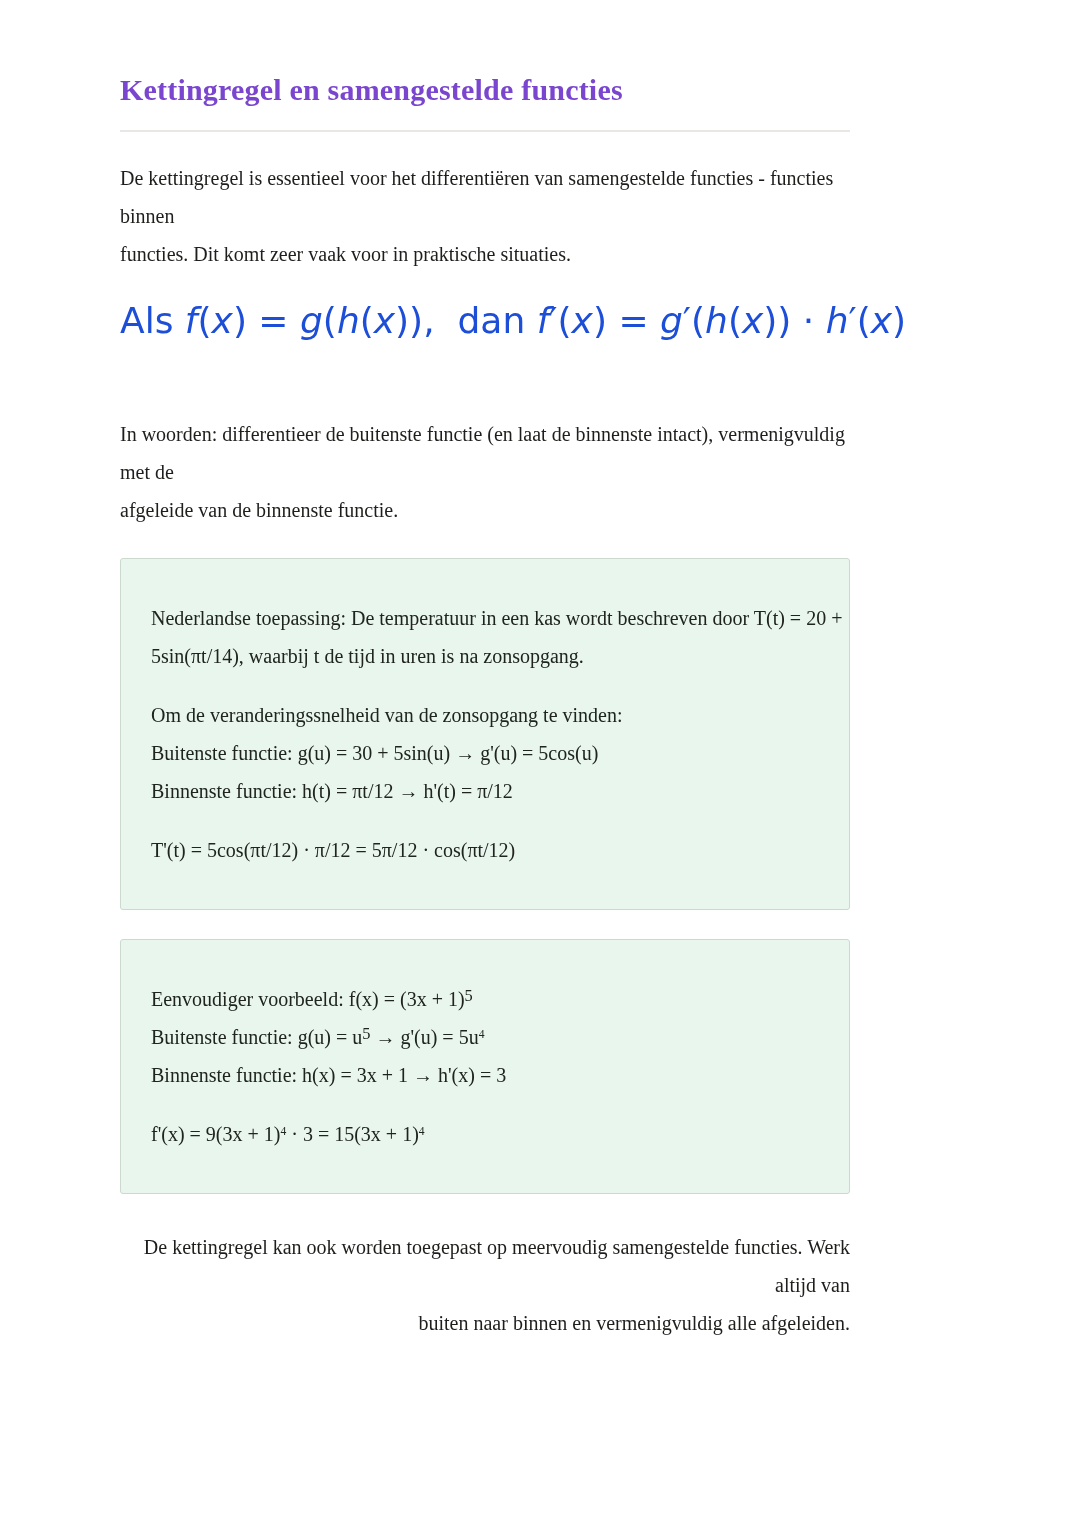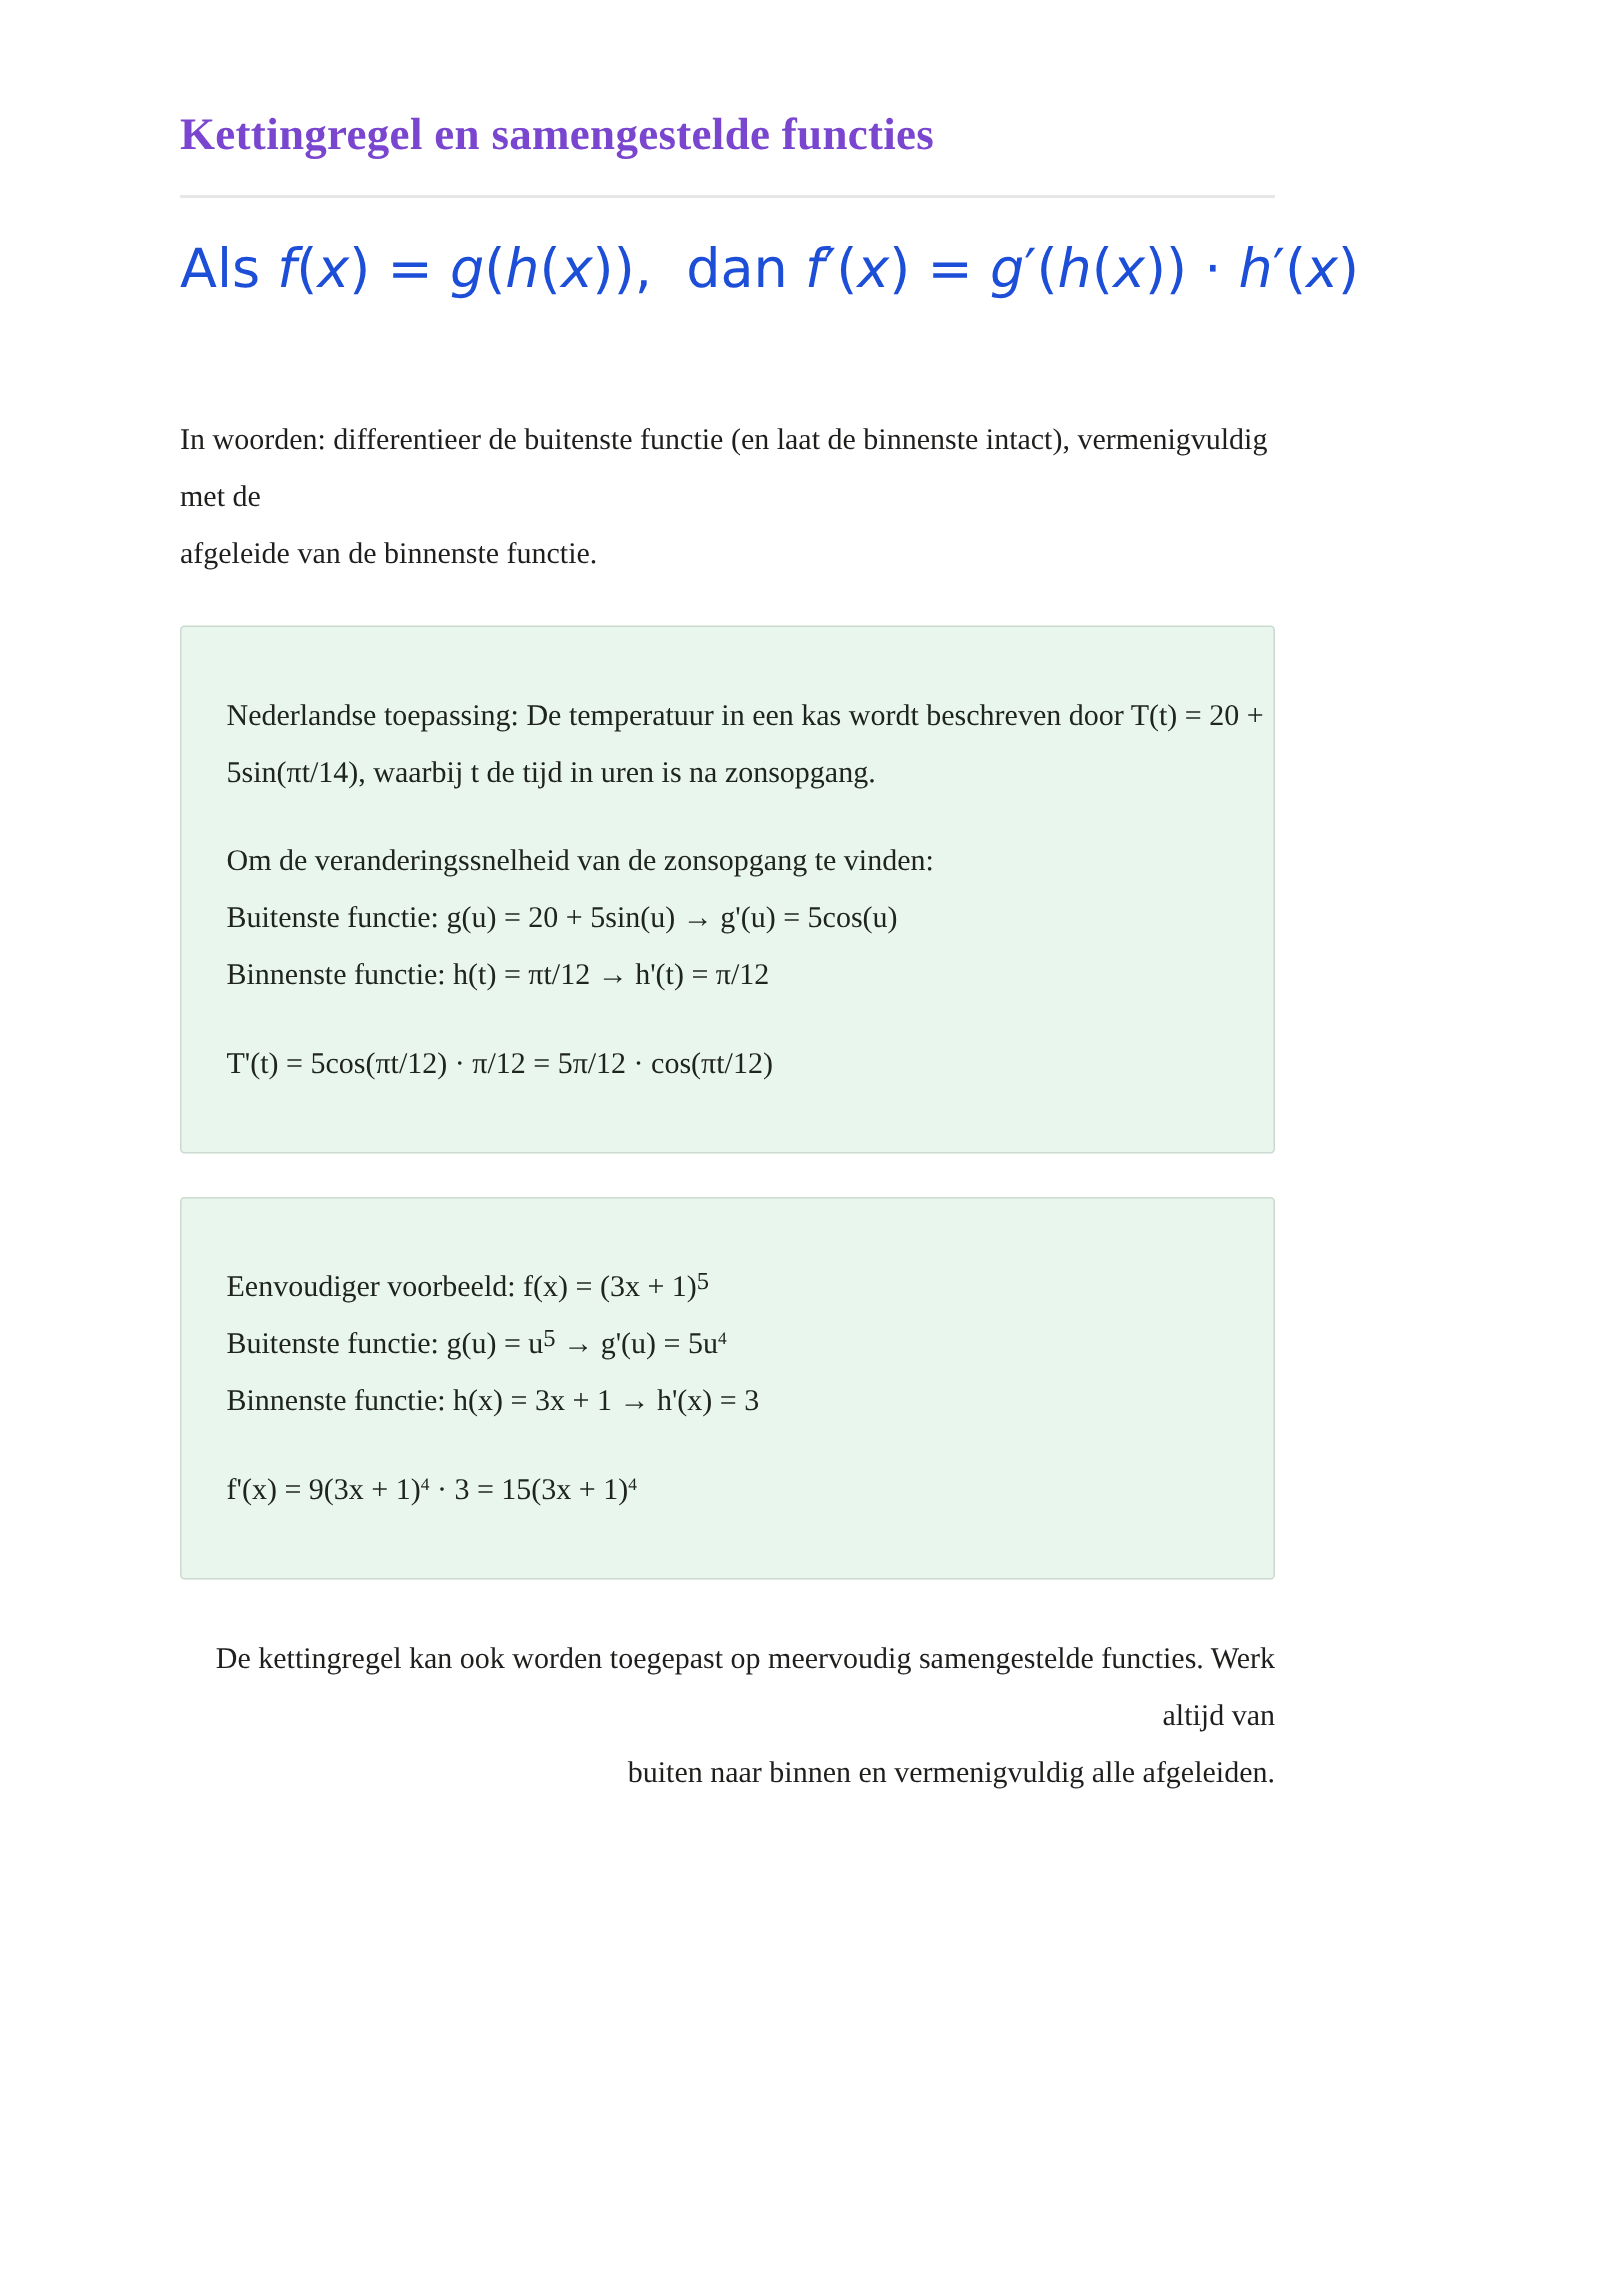--- a/index.html
+++ b/index.html
@@ -66,38 +66,40 @@
   .supb { font-size: 0.82em; vertical-align: 0.28em; line-height: 0; }
   .sups { font-size: 0.58em; vertical-align: 0.5em; line-height: 0; }
 </style>
 </head>
 <body>
 
 <main class="article">
   <h1 class="page-title">Kettingregel en samengestelde functies</h1>
   <hr class="title-divider">
 
+  <p class="body-text intro">De kettingregel is essentieel voor het differentiëren van samengestelde functies - functies binnen
+functies. Dit komt zeer vaak voor in praktische situaties.</p>
 
   <div class="formula">
       <div class="rich-para">
         <div class="rich-line"><span>Als </span><span class="it">f</span><span>(</span><span class="it">x</span><span>) = </span><span class="it">g</span><span>(</span><span class="it">h</span><span>(</span><span class="it">x</span><span>)),  dan </span><span class="it">f</span><span>′(</span><span class="it">x</span><span>) = </span><span class="it">g</span><span>′(</span><span class="it">h</span><span>(</span><span class="it">x</span><span>)) · </span><span class="it">h</span><span>′(</span><span class="it">x</span><span>)</span></div>
       </div>
     </div>
 
   <p class="body-text explanation">In woorden: differentieer de buitenste functie (en laat de binnenste intact), vermenigvuldig met de
 afgeleide van de binnenste functie.</p>
 
   <section class="example-box">
       <div class="rich-para">
         <div class="rich-line"><span>Nederlandse toepassing: De temperatuur in een kas wordt beschreven door T(t) = 20 +</span></div>
         <div class="rich-line"><span>5sin(πt/14), waarbij t de tijd in uren is na zonsopgang.</span></div>
       </div>
       <div class="rich-para">
         <div class="rich-line"><span>Om de veranderingssnelheid van de zonsopgang te vinden:</span></div>
-        <div class="rich-line"><span>Buitenste functie: g(u) = 20 + 5sin(u) → g'(u) = 5cos(u)</span></div>
+        <div class="rich-line"><span>Buitenste functie: g(u) = 30 + 5sin(u) → g'(u) = 5cos(u)</span></div>
         <div class="rich-line"><span>Binnenste functie: h(t) = πt/12 → h'(t) = π/12</span></div>
       </div>
       <div class="rich-para">
         <div class="rich-line"><span>T'(t) = 5cos(πt/12) · π/12 = 5π/12 · cos(πt/12)</span></div>
       </div>
     </section>
 
   <section class="example-box">
       <div class="rich-para">
         <div class="rich-line"><span>Eenvoudiger voorbeeld: f(x) = (3x + 1)</span><span class="supb">5</span></div>

